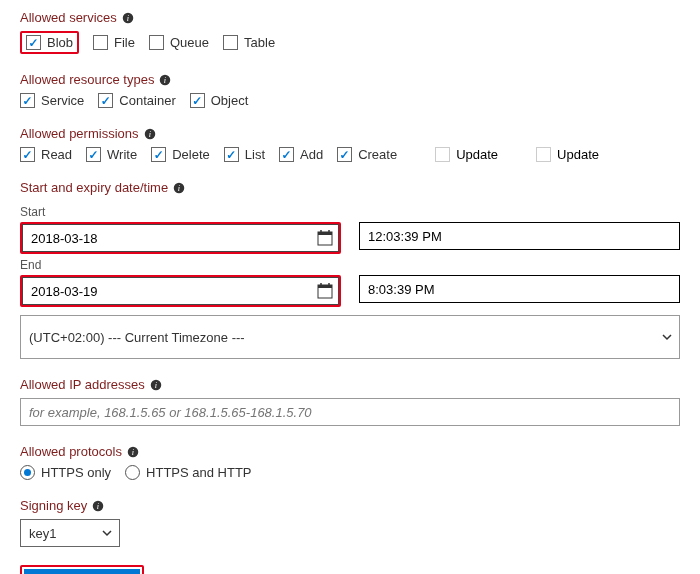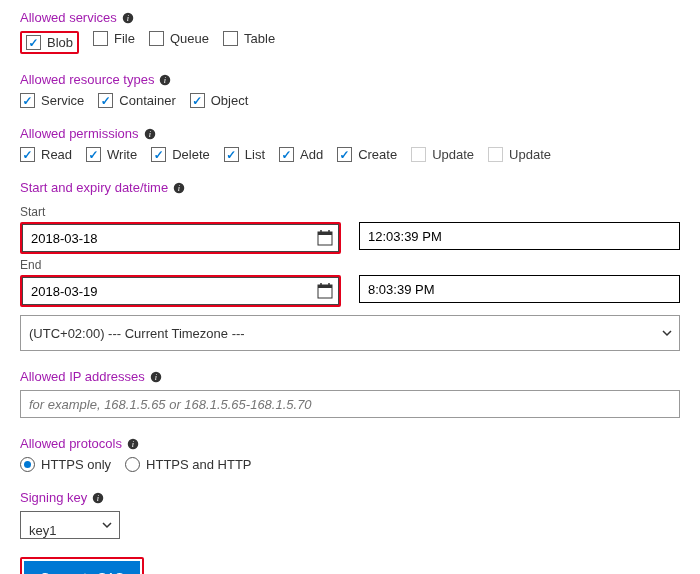--- a/index.html
+++ b/index.html
@@ -8,33 +8,33 @@
     padding: 10px 20px;
     font-family: "Segoe UI", Arial, sans-serif;
     font-size: 13px;
     color: #333;
     background: #fff;
     width: 700px;
   }
   .section { margin-bottom: 18px; }
   .section-label {
     font-size: 13px;
-    color: #a21caf;
+    color: #7f1d1d;
     margin-bottom: 6px;
     display: flex;
     align-items: center;
     gap: 5px;
   }
   .info-icon {
     width: 12px; height: 12px;
     display: inline-flex; align-items: center; justify-content: center;
   }
-  .row { display: flex; flex-wrap: wrap; gap: 14px; align-items: flex-start; }
+  .row { display: flex; flex-wrap: wrap; gap: 14px; align-items: center; }
   .check-item { display: flex; align-items: center; gap: 6px; cursor: pointer; }
-  .check-item.disabled { color: #404040; cursor: default; }
+  .check-item.disabled { color: #000000; cursor: default; margin-left: 24px; }
   .cbox {
     width: 15px; height: 15px; border: 1px solid #666;
     display: flex; align-items: center; justify-content: center;
     background: #fff;
   }
   .cbox.checked::after {
     content: "✓"; color: #0078d4; font-weight: bold; font-size: 12px; line-height: 1;
   }
   .cbox.disabled { border-color: #ccc; }
   .highlight-red { border: 2.5px solid #e3001b; border-radius: 2px; padding: 2px 4px; display:inline-flex; }
@@ -54,38 +54,38 @@
   .cal-icon {
     position: absolute; right: 6px; top: 50%; transform: translateY(-50%);
     width: 16px; height: 16px;
   }
   .input-plain {
     height: 28px; border: 1px solid #000000; padding: 0 8px;
     font-size: 13px; background:#fff; width:100%;
   }
   .tz-select {
     margin-top: 8px;
-    height: 36px; border: 1px solid #999; width: 100%;
+    height: 44px; border: 1px solid #999; width: 100%;
     padding: 0 22px 0 8px; font-size: 13px; background:#fff;
     position: relative; display:flex; align-items:center;
   }
   .chev { position:absolute; right:6px; top:50%; transform:translateY(-50%); }
   .ip-input {
     height: 28px; border:1px solid #999; width:100%; padding:13px 8px;
     font-style: italic; color:#888; font-size:13px; background:#fff;
   }
   .radio-item { display:flex; align-items:center; gap:6px; cursor:pointer; }
   .rcirc {
     width:15px; height:15px; border:1px solid #555; border-radius:50%;
     display:flex; align-items:center; justify-content:center; background:#fff;
   }
   .rcirc.sel::after { content:""; width:7px; height:7px; border-radius:50%; background:#0078d4; }
   .key-select {
     height:28px; width:100px; border:1px solid #666; padding:0 24px 0 8px;
-    font-size:13px; position:relative; display:flex; align-items:flex-end; background:#fff;
+    font-size:13px; position:relative; display:flex; align-items:center; background:#fff;
   }
   .gen-btn {
     background:#0078d4; color:#fff; border:none; height:32px; padding:0 16px;
     font-size:13px; cursor:pointer;
   }
   .gen-wrap { display:inline-block; border:2.5px solid #e3001b; border-radius:2px; padding:2px; }
   svg { display:block; }
 </style>
 </head>
 <body>

